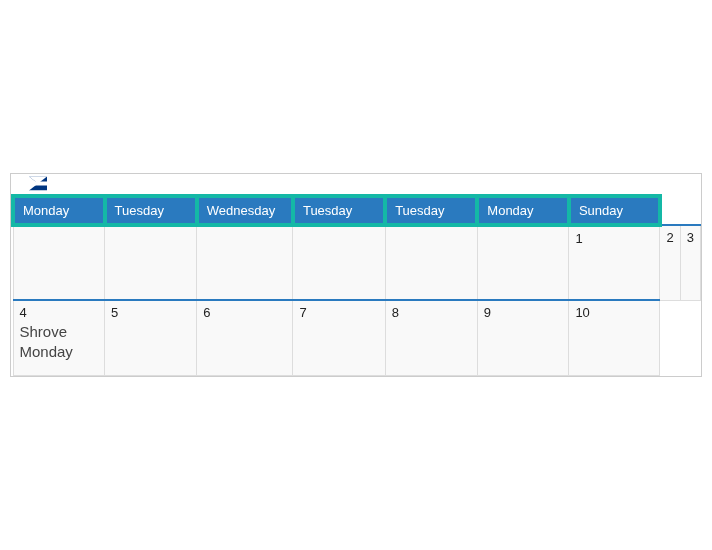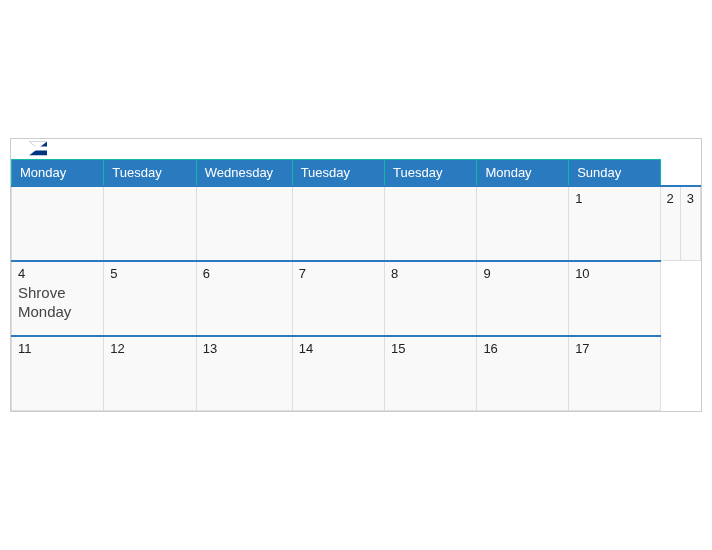--- a/index.html
+++ b/index.html
@@ -61,21 +61,21 @@
       width: 100%;
       border-collapse: collapse;
     }
     .calendar-grid thead tr th {
       background: #2a7abf;
       color: #fff;
       font-size: 13px;
       font-weight: normal;
       padding: 5px 8px;
       text-align: left;
-      border: 1px solid #14b8a6;
+      border: 4px solid #14b8a6;
     }
     .calendar-grid tbody tr td {
       width: calc(100% / 7);
       height: 75px;
       vertical-align: top;
       padding: 4px 6px;
       border: 1px solid #ddd;
       border-top: 2px solid #2a7abf;
       background: #f9f9f9;
       font-size: 12px;
@@ -164,38 +164,15 @@
           <td>
             <span class="day-number">8</span>
           </td>
           <td>
             <span class="day-number">9</span>
           </td>
           <td>
             <span class="day-number">10</span>
           </td>
         </tr>
-        <tr>
-          <td>
-            <span class="day-number">11</span>
-          </td>
-          <td>
-            <span class="day-number">12</span>
-          </td>
-          <td>
-            <span class="day-number">13</span>
-          </td>
-          <td>
-            <span class="day-number">14</span>
-          </td>
-          <td>
-            <span class="day-number">15</span>
-          </td>
-          <td>
-            <span class="day-number">16</span>
-          </td>
-          <td>
-            <span class="day-number">17</span>
-          </td>
-        </tr>
       </tbody>
   </table>
 </div>
 
 </body></html>

